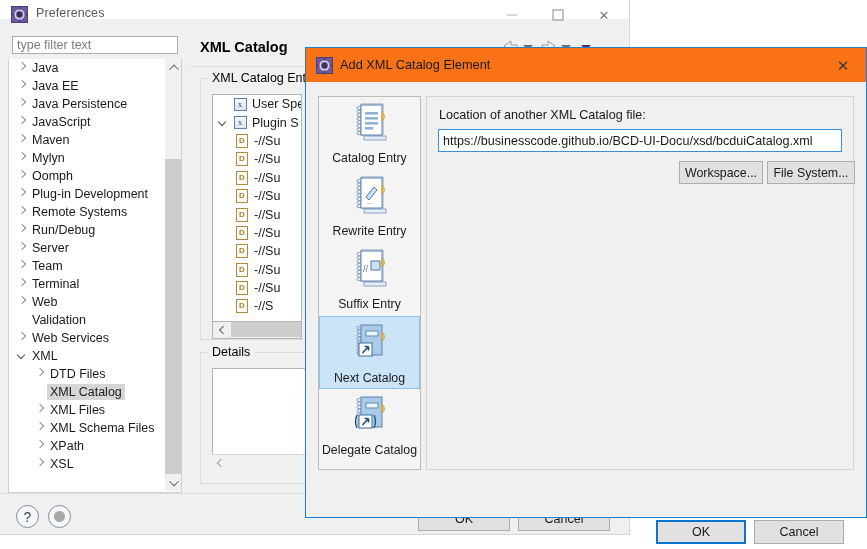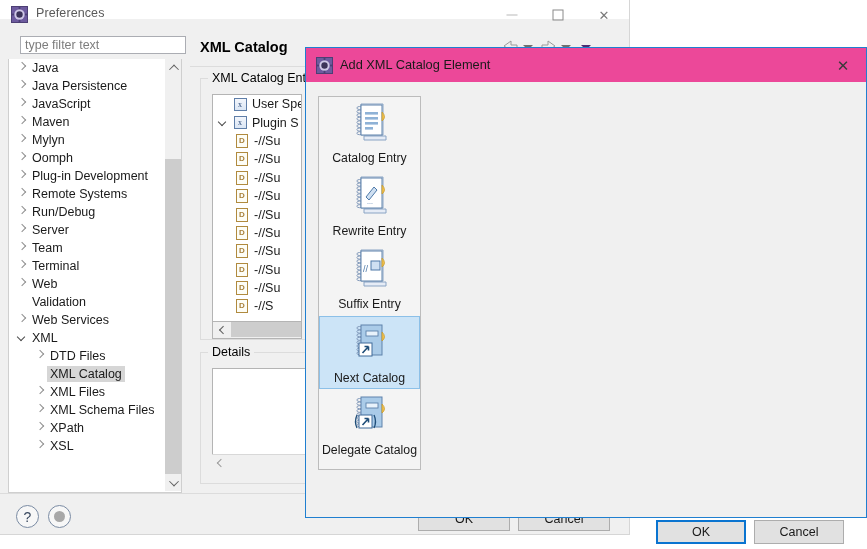--- a/index.html
+++ b/index.html
@@ -53,21 +53,21 @@
     font-size: 13px; line-height: 1;
   }
   #btn-min { left: 489px; }
   #btn-max { left: 535px; }
   #btn-close { left: 581px; }
   #btn-min .bar { position:absolute; left:50%; top:50%; transform:translate(-50%,-50%); width:11px; height:1px; background:#b9b9b9;}
   #btn-max .sq { position:absolute; left:50%; top:50%; transform:translate(-50%,-50%); width:11px; height:11px; border:1px solid #8a8a8a; box-sizing:border-box;}
 
   
   #filter-input {
-    position: absolute; left: 20px; top: 36px;
+    position: absolute; left: 12px; top: 36px;
     width: 166px; height: 15px;
     border: 1px solid #abadb3;
     background: #ffffff;
     box-sizing: border-box;
     font-family: "Liberation Sans", sans-serif;
     font-size: 12.5px;
     color: #7d7d7d;
     padding: 8px 4px;
     line-height: 19px;
   }
@@ -326,21 +326,21 @@
     left: 305px; top: 47px;
     width: 562px; height: 471px;
     background: #f0f0f0;
     border: 1px solid #1f7fd0;
     box-sizing: border-box;
     box-shadow: 0 0 0 0 rgba(0,0,0,0);
   }
   #dlg-titlebar {
     position:absolute; left:0; top:0;
     width: 560px; height: 34px;
-    background: #ec4899;
+    background: #f97316;
   }
   #dlg-icon { position:absolute; left: 10px; top: 9px; width:17px;height:17px;}
   #dlg-title {
     position:absolute; left: 34px; top: 9px;
     font-size: 12.8px; color: #1a1a1a;
     white-space: nowrap;
   }
   #dlg-close {
     position:absolute; right: 0px; top: 0px;
     width: 46px; height: 34px;
@@ -473,20 +473,24 @@
         </div>
     </div>
 
     <input id="filter-input" type="text" placeholder="type filter text" style="">
 
     <div id="tree-pane">
       <div id="tree-list">
           <div class="trow lvl1">
             <span class="tw"><span class="chev"></span></span>
             <span class="tlabel">Java</span>
+          </div>
+          <div class="trow lvl1">
+            <span class="tw"><span class="chev"></span></span>
+            <span class="tlabel">Java EE</span>
           </div>
           <div class="trow lvl1">
             <span class="tw"><span class="chev"></span></span>
             <span class="tlabel">Java Persistence</span>
           </div>
           <div class="trow lvl1">
             <span class="tw"><span class="chev"></span></span>
             <span class="tlabel">JavaScript</span>
           </div>
           <div class="trow lvl1">
@@ -820,19 +824,25 @@
                 <rect x="16" y="9" width="12" height="5" fill="#e8f2fb" stroke="#5e82ab" stroke-width="0.9"></rect>
                 <rect x="9" y="21" width="13" height="13" fill="#ffffff" stroke="#3f6a99" stroke-width="1"></rect>
                 <path d="M12.5 31 L18.5 24.5 M18.5 24.5 L14.5 24.5 M18.5 24.5 L18.5 28.5" fill="none" stroke="#1f4e79" stroke-width="1.6"></path>
                 <path d="M7 21 q-3 6.5 0 13" fill="none" stroke="#1f4e79" stroke-width="1.3"></path>
                 <path d="M24 21 q3 6.5 0 13" fill="none" stroke="#1f4e79" stroke-width="1.3"></path>
               </svg></span>
             <span class="tlbl">Delegate Catalog</span>
           </div>
         </div>
 
+      <div id="content-panel">
+        <div id="loc-label">Location of another XML Catalog file:</div>
+        <input id="loc-input" type="text" value="https://businesscode.github.io/BCD-UI-Docu/xsd/bcduiCatalog.xml" style="">
+        <div id="btn-workspace">Workspace...</div>
+        <div id="btn-filesystem">File System...</div>
+      </div>
 
       <div id="dlg-ok">OK</div>
       <div id="dlg-cancel">Cancel</div>
     </div>
   </div>
 
 </div>
 
 </body></html>

